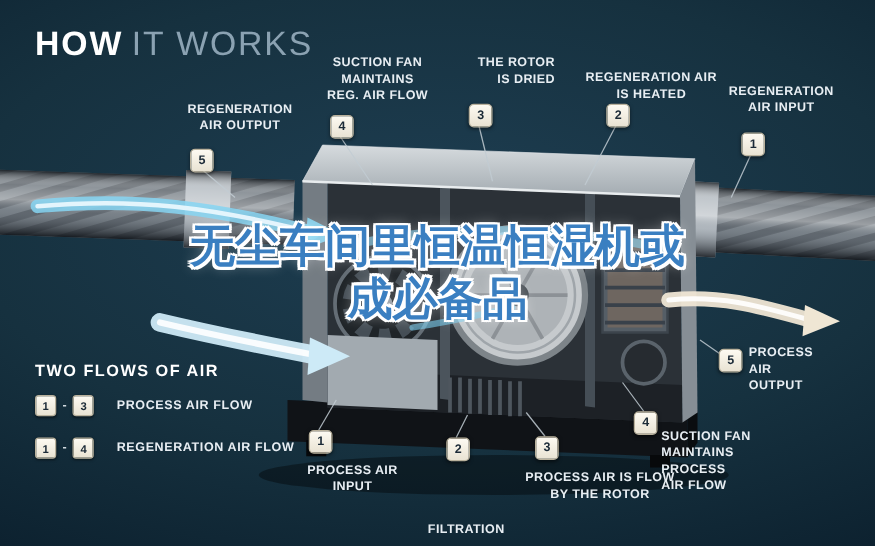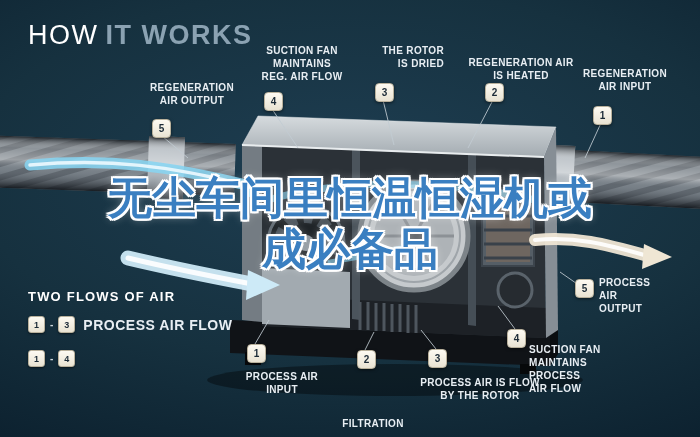--- a/index.html
+++ b/index.html
@@ -4,29 +4,28 @@
 <style>
   html,body{margin:0;padding:0;background:#06141e;}
   #stage{
     position:relative;width:700px;height:437px;overflow:hidden;
     background:radial-gradient(ellipse 120% 95% at 50% 40%, #1e3e52 0%, #16313f 45%, #0d2230 75%, #081a26 100%);
     font-family:"Liberation Sans",sans-serif;
   }
   svg{position:absolute;left:0;top:0;}
   
   #app-title{position:absolute;left:28px;top:20px;font-size:27px;letter-spacing:1.5px;z-index:15;}
-  #app-title .t-bold{font-weight:normal;color:#ffffff;}
-  #app-title .t-light{font-weight:bold;color:#8ba2b2;margin-left:7px;}
+  #app-title .t-bold{font-weight:bold;color:#ffffff;}
+  #app-title .t-light{font-weight:normal;color:#8ba2b2;margin-left:7px;}
   
   #headline{
     position:absolute;left:0;top:176px;width:700px;text-align:center;z-index:30;
-    font-weight:bold;font-size:44px;line-height:1.16;color:#3a7fc1;
+    font-weight:bold;font-size:36px;line-height:1.16;color:#3a7fc1;
     text-shadow:-2px -2px 0 #fff,2px -2px 0 #fff,-2px 2px 0 #fff,2px 2px 0 #fff,
                  0 -2px 0 #fff,0 2px 0 #fff,-2px 0 0 #fff,2px 0 0 #fff,0 0 10px rgba(255,255,255,.55);
-    font-family:Liberation Mono, monospace;
   }
   
   .co{position:absolute;font-size:10px;font-weight:bold;line-height:1.3;letter-spacing:.35px;
       color:#e8eef3;white-space:pre-line;text-align:center;z-index:20;}
   #co-t5{left:140px;top:81px;width:104px;}
   #co-t4{left:254px;top:44px;width:96px;}
   #co-t3{left:362px;top:44px;width:82px;text-align:right;}
   #co-t2{left:466px;top:56px;width:110px;}
   #co-t1{left:580px;top:67px;width:90px;}
   #co-b5{left:599px;top:276px;width:72px;text-align:left;}
@@ -45,21 +44,21 @@
   #b-b2{left:357px;top:350px;} #b-b1{left:247px;top:344px;}
   
   #legend-title{position:absolute;left:28px;top:289px;color:#ffffff;font-weight:bold;
      font-size:13px;letter-spacing:1.2px;z-index:20;text-align:center;}
   .lg-row{position:absolute;display:flex;align-items:center;gap:5px;z-index:20;}
   #lg-r1{left:28px;top:316px;} #lg-r2{left:28px;top:350px;}
   .lg-badge{width:15px;height:15px;border-radius:3px;background:linear-gradient(#fdfaf2,#e9e3d3);
      border:1px solid #b9b19c;color:#1b2a37;font-weight:bold;font-size:9px;
      display:flex;align-items:center;justify-content:center;box-shadow:0 1px 2px rgba(0,0,0,.5);}
   .lg-dash{color:#cfd8de;font-weight:bold;font-size:10px;}
-  .lg-label{color:#e8eef3;font-weight:bold;font-size:14px;letter-spacing:.5px;margin-left:3px;}
+  .lg-label{color:#e8eef3;font-weight:bold;font-size:10px;letter-spacing:.5px;margin-left:13px;}
 </style>
 </head>
 <body>
 
 <div id="stage">
 
   <svg width="700" height="437" viewBox="0 0 700 437">
     <defs>
       <pattern id="spiral" width="13" height="90" patternUnits="userSpaceOnUse" patternTransform="rotate(72)">
         <rect width="13" height="90" fill="#798188"></rect>
@@ -233,15 +232,16 @@
   <div class="lg-row" id="lg-r1">
     <span class="lg-badge">1</span>
     <span class="lg-dash">-</span>
     <span class="lg-badge">3</span>
     <span class="lg-label">PROCESS AIR FLOW</span>
   </div>
   <div class="lg-row" id="lg-r2">
     <span class="lg-badge">1</span>
     <span class="lg-dash">-</span>
     <span class="lg-badge">4</span>
+    <span class="lg-label">REGENERATION AIR FLOW</span>
   </div>
 
 </div>
 
 </body></html>

